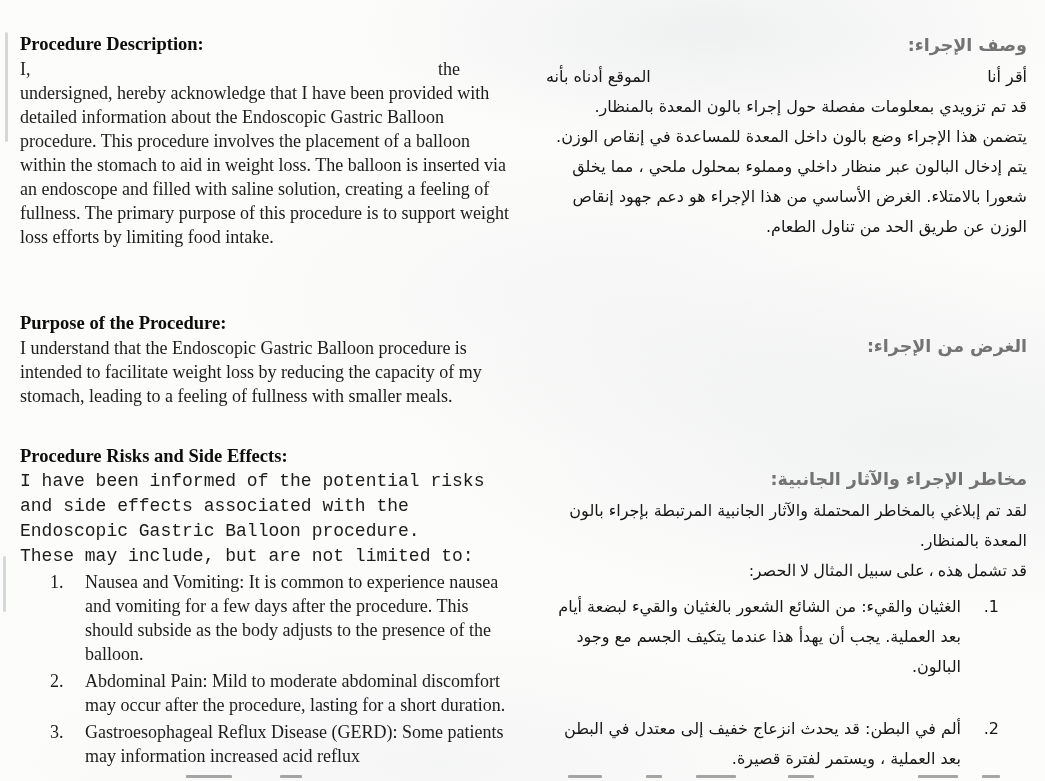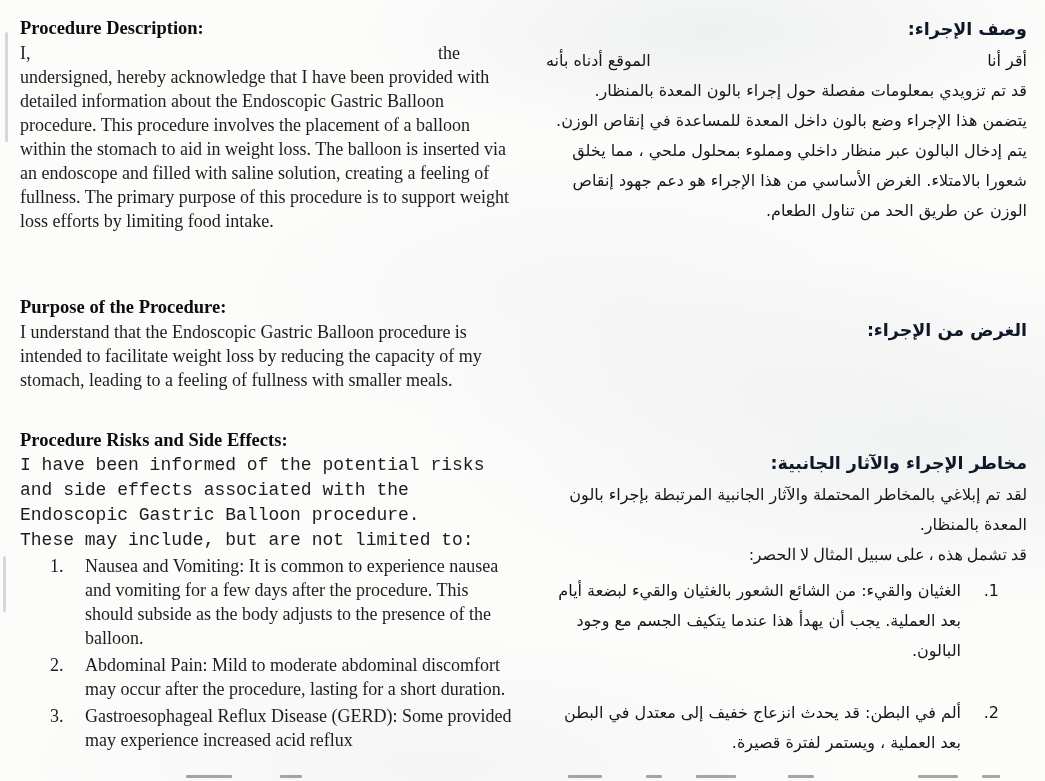--- a/index.html
+++ b/index.html
@@ -27,21 +27,21 @@
   .edge-mark {
     position: absolute;
     background: rgba(110,118,130,0.28);
     border-radius: 2px;
   }
   .page {
     position: relative;
     box-sizing: border-box;
     width: 100%;
     height: 100%;
-    padding: 16px 18px 0 20px;
+    padding: 32px 18px 0 20px;
     display: flex;
     justify-content: space-between;
     border-radius: 19px;
   }
 
   
   .col-en {
     width: 492px;
     flex: none;
     font-family: "Liberation Serif", serif;
@@ -86,21 +86,21 @@
     font-family: "DejaVu Sans", "Liberation Sans", sans-serif;
     font-size: 16px;
     line-height: 30px;
     color: #161616;
   }
   .col-ar .heading {
     font-weight: bold;
     font-size: 17.5px;
     line-height: 27px;
     margin-bottom: 3px;
-    color: #0f172a;
+    color: #737373;
   }
   .col-ar .sec1 { height: 279px; }
   .col-ar .sec2 { height: 133px; margin-top: 22px; }
   .opening-line-ar {
     display: flex;
     justify-content: space-between;
   }
   .opening-line-ar .tail { }
   .list-intro-ar { margin-top: 8px; font-family: Liberation Serif, serif; }
   .list-ar { margin-top: 6px; }
@@ -160,21 +160,21 @@
         <div class="li-en">
           <span class="num">1.</span>
           <span class="txt">Nausea and Vomiting: It is common to experience nausea and vomiting for a few days after the procedure. This should subside as the body adjusts to the presence of the balloon.</span>
         </div>
         <div class="li-en">
           <span class="num">2.</span>
           <span class="txt">Abdominal Pain: Mild to moderate abdominal discomfort may occur after the procedure, lasting for a short duration.</span>
         </div>
         <div class="li-en">
           <span class="num">3.</span>
-          <span class="txt">Gastroesophageal Reflux Disease (GERD): Some provided may experience increased acid reflux</span>
+          <span class="txt">Gastroesophageal Reflux Disease (GERD): Some patients may information increased acid reflux</span>
         </div>
       </div>
     </div>
 
   </div>
 
   <div class="col-ar">
 
     <div class="sec1">
       <div class="heading">وصف الإجراء:</div>

